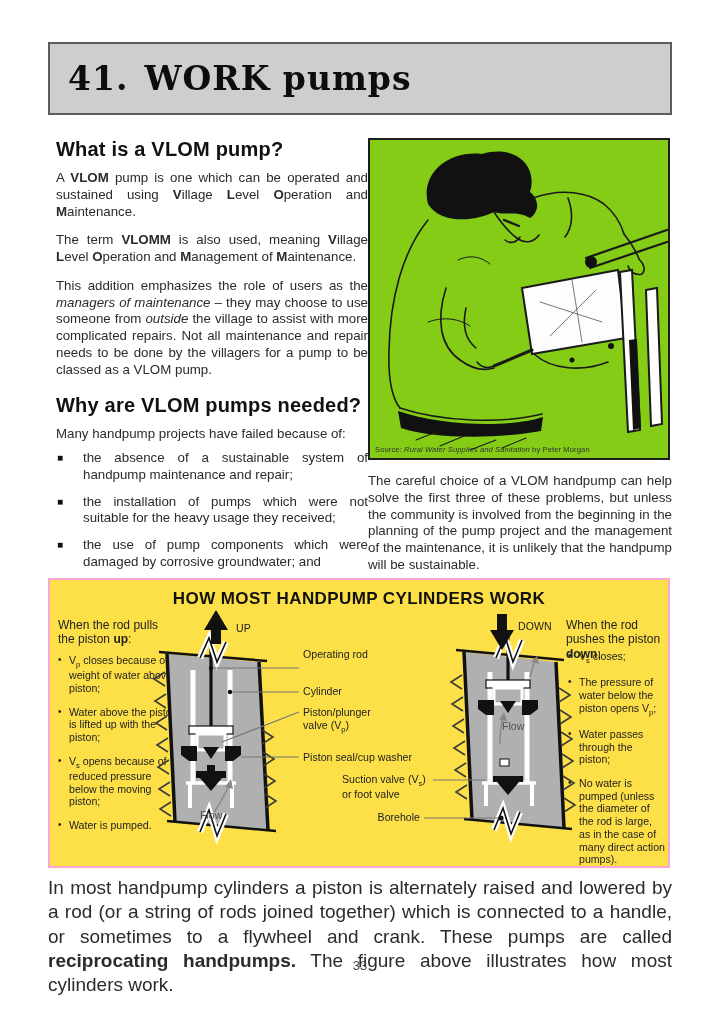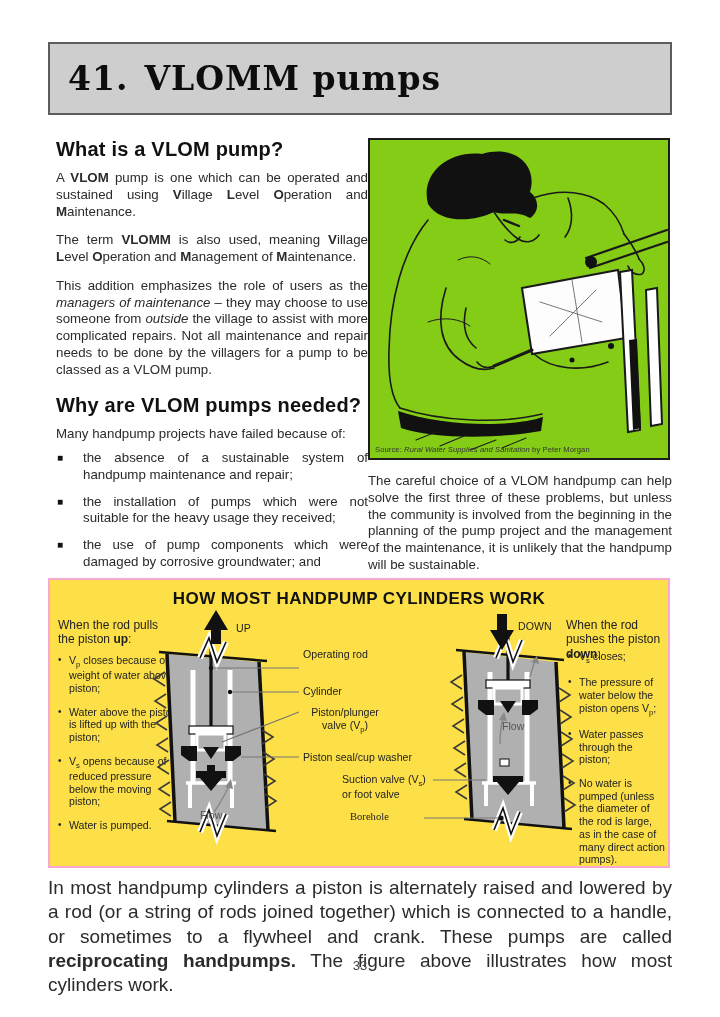--- a/index.html
+++ b/index.html
@@ -45,21 +45,21 @@
   .page-number{position:absolute;left:0;top:958px;width:100%;text-align:center;
                font-size:13px;color:#444;}
 </style>
 </head>
 <body>
 
 <div class="page">
 
   <div class="chapter-box">
     <div class="chapter-title">
-      <span class="num">41.</span><span>VLOMM pumps</span>
+      <span class="num">41.</span><span>WORK pumps</span>
     </div>
   </div>
 
   <div class="col-left">
     <h2 class="sec">What is a VLOM pump?</h2>
     <p class="body"><span>A </span><b>VLOM</b><span> pump is one which can be operated and sustained using </span><b>V</b><span>illage </span><b>L</b><span>evel </span><b>O</b><span>peration and </span><b>M</b><span>aintenance.</span></p>
     <p class="body"><span>The term </span><b>VLOMM</b><span> is also used, meaning </span><b>V</b><span>illage </span><b>L</b><span>evel </span><b>O</b><span>peration and </span><b>M</b><span>anagement of </span><b>M</b><span>aintenance.</span></p>
     <p class="body last"><span>This addition emphasizes the role of users as the </span><i>managers of maintenance</i><span> – they may choose to use someone from </span><i>outside</i><span> the village to assist with more complicated repairs. Not all maintenance and repair needs to be done by the villagers for a pump to be classed as a VLOM pump.</span></p>
     <h2 class="sec">Why are VLOM pumps needed?</h2>
     <p class="body" style="margin-bottom:7px">Many handpump projects have failed because of:</p>
@@ -270,24 +270,24 @@
         <circle cx="451" cy="238" r="2.6" fill="#111"></circle>
       </svg>
 
       <div class="dlabel" style="left:186px;top:42px;">UP</div>
       <div class="dlabel" style="left:468px;top:40px;">DOWN</div>
       <div class="dlabel" style="left:150px;top:229px;color:#555;">Flow</div>
       <div class="dlabel" style="left:452px;top:140px;color:#555;">Flow</div>
 
       <div class="dlabel" style="left:253px;top:68px;">Operating rod</div>
       <div class="dlabel" style="left:253px;top:105px;">Cylinder</div>
-      <div class="dlabel" style="left:253px;top:126px;width:84px;text-align:center;"><span>Piston/plunger valve (V</span><sub>p</sub><span>)</span></div>
+      <div class="dlabel" style="left:253px;top:126px;width:84px;"><span>Piston/plunger valve (V</span><sub>p</sub><span>)</span></div>
       <div class="dlabel" style="left:253px;top:171px;">Piston seal/cup washer</div>
       <div class="dlabel" style="left:292px;top:193px;width:92px;"><span>Suction valve (V</span><sub>s</sub><span>) or foot valve</span></div>
-      <div class="dlabel" style="left:300px;top:231px;width:70px;text-align:left;font-family:Liberation Serif, serif;">Borehole</div>
+      <div class="dlabel" style="left:300px;top:231px;width:70px;text-align:right;">Borehole</div>
     </div>
   </div>
 
   <div class="bottom-para"><span>In most handpump cylinders a piston is alternately raised and lowered by a rod (or a string of rods joined together) which is connected to a handle, or sometimes to a flywheel and crank. These pumps are called </span><b>reciprocating handpumps.</b><span> The figure above illustrates how most cylinders work.</span></div>
 
   <div class="page-number">33</div>
 
 </div>
 
 </body></html>

